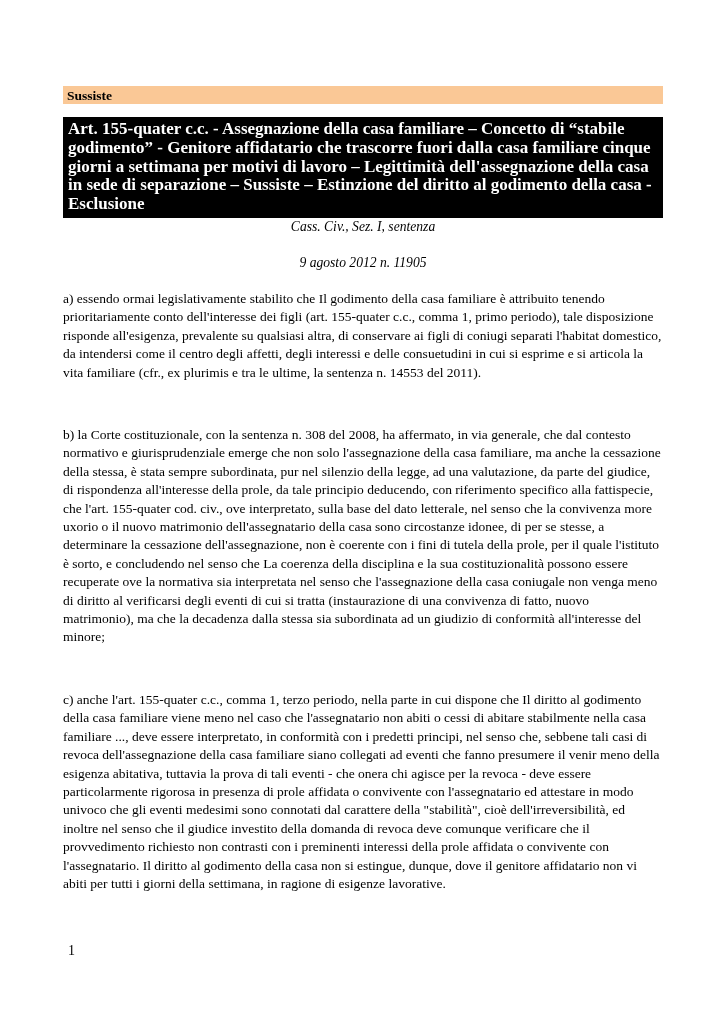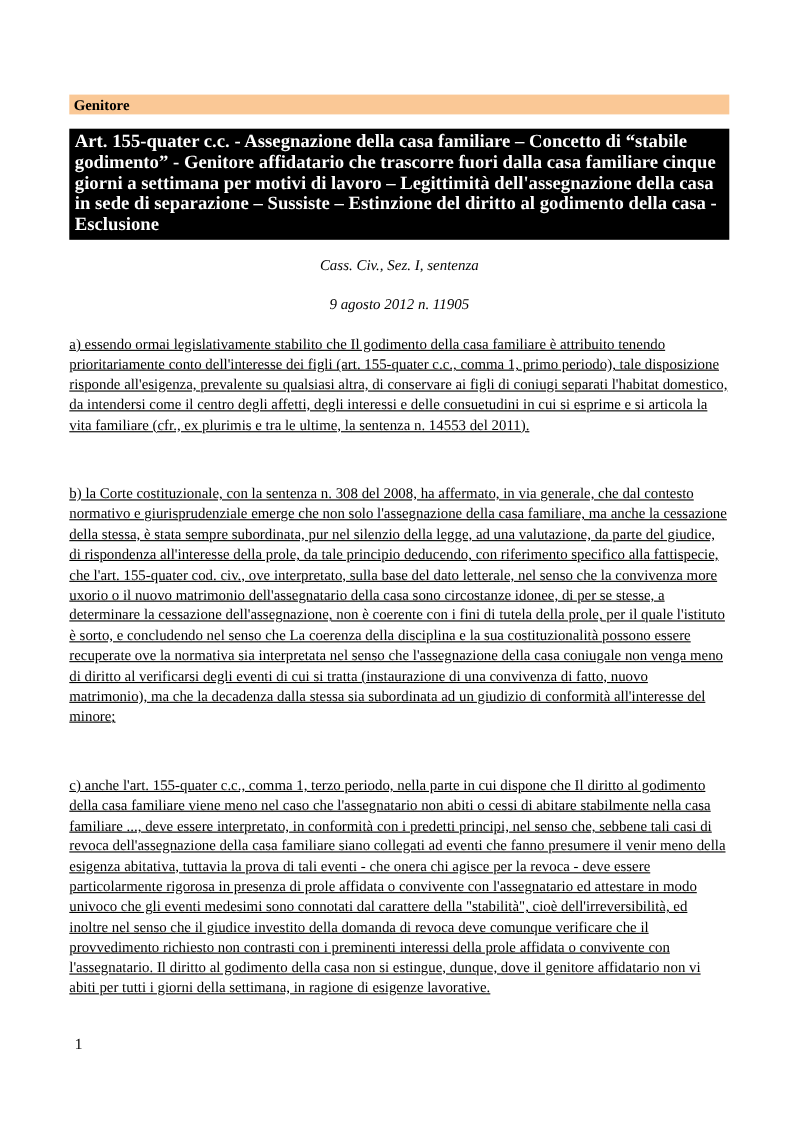--- a/index.html
+++ b/index.html
@@ -42,48 +42,47 @@
     font-size: 17px;
     line-height: 18.8px;
     padding: 3px 5px 4px 5px;
   }
   .subtitle-line {
     text-align: center;
     font-style: italic;
     font-size: 13.6px;
     line-height: 18px;
   }
-  .subtitle-court { margin-top: 14px; }
+  .subtitle-court { }
   .subtitle-date  { margin-top: 18px; }
   .body-text {
     margin-top: 18px;
   }
   .doc-paragraph {
     font-size: 13.5px;
     line-height: 18.4px;
     text-align: left;
     margin: 0 0 44px 0;
-    text-decoration: underline;
   }
   .doc-paragraph:last-child { margin-bottom: 0; }
   .page-number {
     position: absolute;
     left: 68px;
     top: 942px;
     font-size: 14px;
     line-height: 18px;
   }
 </style>
 </head>
 <body>
 
 <div class="page">
   <div class="content">
 
-    <div class="category-banner">Genitore</div>
+    <div class="category-banner">Sussiste</div>
 
     <div class="title-banner">Art. 155-quater c.c. - Assegnazione della casa familiare – Concetto di “stabile godimento” - Genitore affidatario che trascorre fuori dalla casa familiare cinque giorni a settimana per motivi di lavoro – Legittimità dell'assegnazione della casa in sede di separazione – Sussiste – Estinzione del diritto al godimento della casa - Esclusione</div>
 
     <div class="subtitle-line subtitle-court">Cass. Civ., Sez. I, sentenza</div>
 
     <div class="subtitle-line subtitle-date">9 agosto 2012 n. 11905</div>
 
     <div class="body-text">
       <p class="doc-paragraph">a) essendo ormai legislativamente stabilito che Il godimento della casa familiare è attribuito tenendo prioritariamente conto dell'interesse dei figli (art. 155-quater c.c., comma 1, primo periodo), tale disposizione risponde all'esigenza, prevalente su qualsiasi altra, di conservare ai figli di coniugi separati l'habitat domestico, da intendersi come il centro degli affetti, degli interessi e delle consuetudini in cui si esprime e si articola la vita familiare (cfr., ex plurimis e tra le ultime, la sentenza n. 14553 del 2011).</p>
       <p class="doc-paragraph">b) la Corte costituzionale, con la sentenza n. 308 del 2008, ha affermato, in via generale, che dal contesto normativo e giurisprudenziale emerge che non solo l'assegnazione della casa familiare, ma anche la cessazione della stessa, è stata sempre subordinata, pur nel silenzio della legge, ad una valutazione, da parte del giudice, di rispondenza all'interesse della prole, da tale principio deducendo, con riferimento specifico alla fattispecie, che l'art. 155-quater cod. civ., ove interpretato, sulla base del dato letterale, nel senso che la convivenza more uxorio o il nuovo matrimonio dell'assegnatario della casa sono circostanze idonee, di per se stesse, a determinare la cessazione dell'assegnazione, non è coerente con i fini di tutela della prole, per il quale l'istituto è sorto, e concludendo nel senso che La coerenza della disciplina e la sua costituzionalità possono essere recuperate ove la normativa sia interpretata nel senso che l'assegnazione della casa coniugale non venga meno di diritto al verificarsi degli eventi di cui si tratta (instaurazione di una convivenza di fatto, nuovo matrimonio), ma che la decadenza dalla stessa sia subordinata ad un giudizio di conformità all'interesse del minore;</p>

